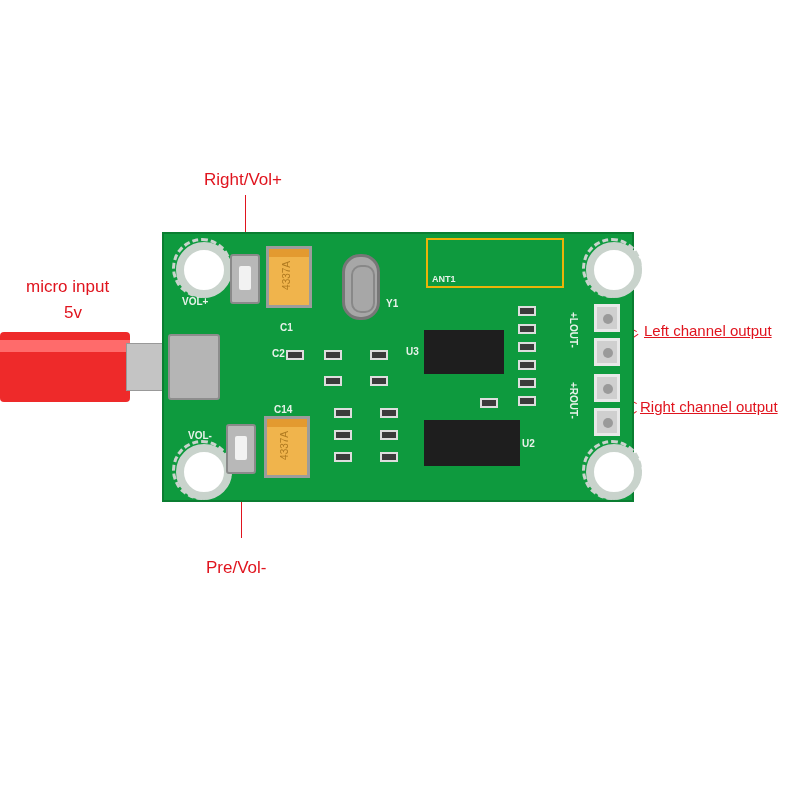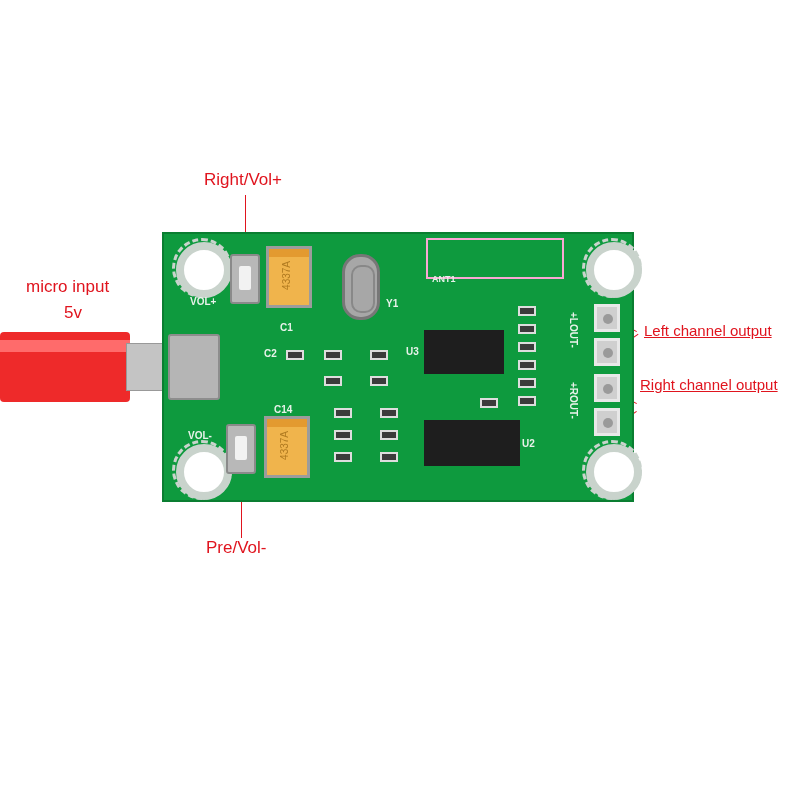--- a/index.html
+++ b/index.html
@@ -15,81 +15,81 @@
   .btn-inner{position:absolute;left:7px;top:10px;width:12px;height:24px;background:#f2f2f2;border-radius:2px;}
   .cap{width:46px;height:62px;background:#f0b44c;border:3px solid #9c9c9c;box-sizing:border-box;}
   .capstripe{position:absolute;left:0;top:0;width:100%;height:8px;background:#e39a30;}
   .captext{position:absolute;left:12px;top:12px;color:#b07a20;font-size:10px;writing-mode:vertical-rl;transform:rotate(180deg);}
   .crystal{width:38px;height:66px;background:#a7a7a7;border:3px solid #777;border-radius:18px;box-sizing:border-box;}
   .crys-in{position:absolute;left:6px;top:8px;width:20px;height:44px;border:2px solid #888;border-radius:10px;}
   .chip{background:#1e1e1e;}
   .smd{width:18px;height:10px;background:#3b3b3b;border:2px solid #ddd;box-sizing:border-box;}
   .pad{width:26px;height:28px;background:#cfcfcf;border:3px solid #e8e8e8;box-sizing:border-box;}
   .pad-hole{position:absolute;left:6px;top:7px;width:10px;height:10px;border-radius:50%;background:#9a9a9a;}
-  .ant{left:262px;top:4px;width:138px;height:41px;border:2px solid #f9a8d4;box-sizing:border-box;}
+  .ant{left:262px;top:4px;width:138px;height:50px;border:2px solid #eab308;box-sizing:border-box;}
   .line{position:absolute;background:#e0141e;}
   .cable{left:0;top:332px;width:130px;height:70px;background:#ee2a2a;border-radius:4px;}
   .cable-hl{left:0;top:340px;width:130px;height:12px;background:#ff6b6b;}
   .plug{left:126px;top:343px;width:52px;height:46px;background:#c4c4c4;border:1px solid #999;}
   .usb{left:168px;top:334px;width:52px;height:66px;background:#b5b5b5;border:2px solid #8d8d8d;box-sizing:border-box;border-radius:3px;}
 </style>
 </head>
 <body>
 
 <div class="label" style="left:204px;top:170px;">Right/Vol+</div>
 <div class="line" style="left:245px;top:195px;width:1px;height:105px;"></div>
 
 <div class="label" style="left:26px;top:277px;">micro input</div>
 <div class="label" style="left:64px;top:303px;">5v</div>
 
 <div class="label small" style="left:644px;top:322px;">Left channel output</div>
-<div class="label small" style="left:640px;top:376px;text-align:center;">Right channel output</div>
+<div class="label small" style="left:640px;top:398px;text-align:center;">Right channel output</div>
 <div class="line" style="left:612px;top:318px;width:28px;height:1px;transform:rotate(28deg);transform-origin:left;"></div>
 <div class="line" style="left:612px;top:352px;width:32px;height:1px;transform:rotate(-35deg);transform-origin:left;"></div>
 <div class="line" style="left:612px;top:390px;width:28px;height:1px;transform:rotate(28deg);transform-origin:left;"></div>
 <div class="line" style="left:612px;top:428px;width:30px;height:1px;transform:rotate(-35deg);transform-origin:left;"></div>
 
 <div class="line" style="left:241px;top:468px;width:1px;height:70px;"></div>
-<div class="label" style="left:206px;top:538px;">Pre/Vol-</div>
+<div class="label" style="left:206px;top:558px;">Pre/Vol-</div>
 
 <div class="abs cable"></div>
 <div class="abs cable-hl"></div>
 <div class="abs plug"></div>
 
 <div class="abs pcb">
   <div class="abs hole-ring" style="left:8px;top:4px;"></div>
   <div class="abs hole" style="left:12px;top:8px;"></div>
   <div class="abs hole-ring" style="left:418px;top:4px;"></div>
   <div class="abs hole" style="left:422px;top:8px;"></div>
   <div class="abs hole-ring" style="left:8px;top:206px;"></div>
   <div class="abs hole" style="left:12px;top:210px;"></div>
   <div class="abs hole-ring" style="left:418px;top:206px;"></div>
   <div class="abs hole" style="left:422px;top:210px;"></div>
 
-  <div class="silk" style="left:26px;top:62px;">VOL+</div>
+  <div class="silk" style="left:18px;top:62px;">VOL+</div>
   <div class="silk" style="left:24px;top:196px;">VOL-</div>
 
   <div class="abs btn" style="left:66px;top:20px;">
       <div class="btn-inner"></div>
     </div>
   <div class="abs btn" style="left:62px;top:190px;">
       <div class="btn-inner"></div>
     </div>
 
   <div class="abs cap" style="left:102px;top:12px;">
     <div class="capstripe"></div>
     <div class="captext">4337A</div>
   </div>
   <div class="silk" style="left:116px;top:88px;">C1</div>
   <div class="abs cap" style="left:100px;top:182px;">
     <div class="capstripe"></div>
     <div class="captext">4337A</div>
   </div>
   <div class="silk" style="left:110px;top:170px;">C14</div>
-  <div class="silk" style="left:100px;top:114px;">C2</div>
+  <div class="silk" style="left:108px;top:114px;">C2</div>
 
   <div class="abs crystal" style="left:178px;top:20px;">
       <div class="crys-in"></div>
     </div>
   <div class="silk" style="left:222px;top:64px;">Y1</div>
 
   <div class="abs ant">
     <div class="silk" style="left:4px;top:34px;font-size:9px;">ANT1</div>
   </div>
 

